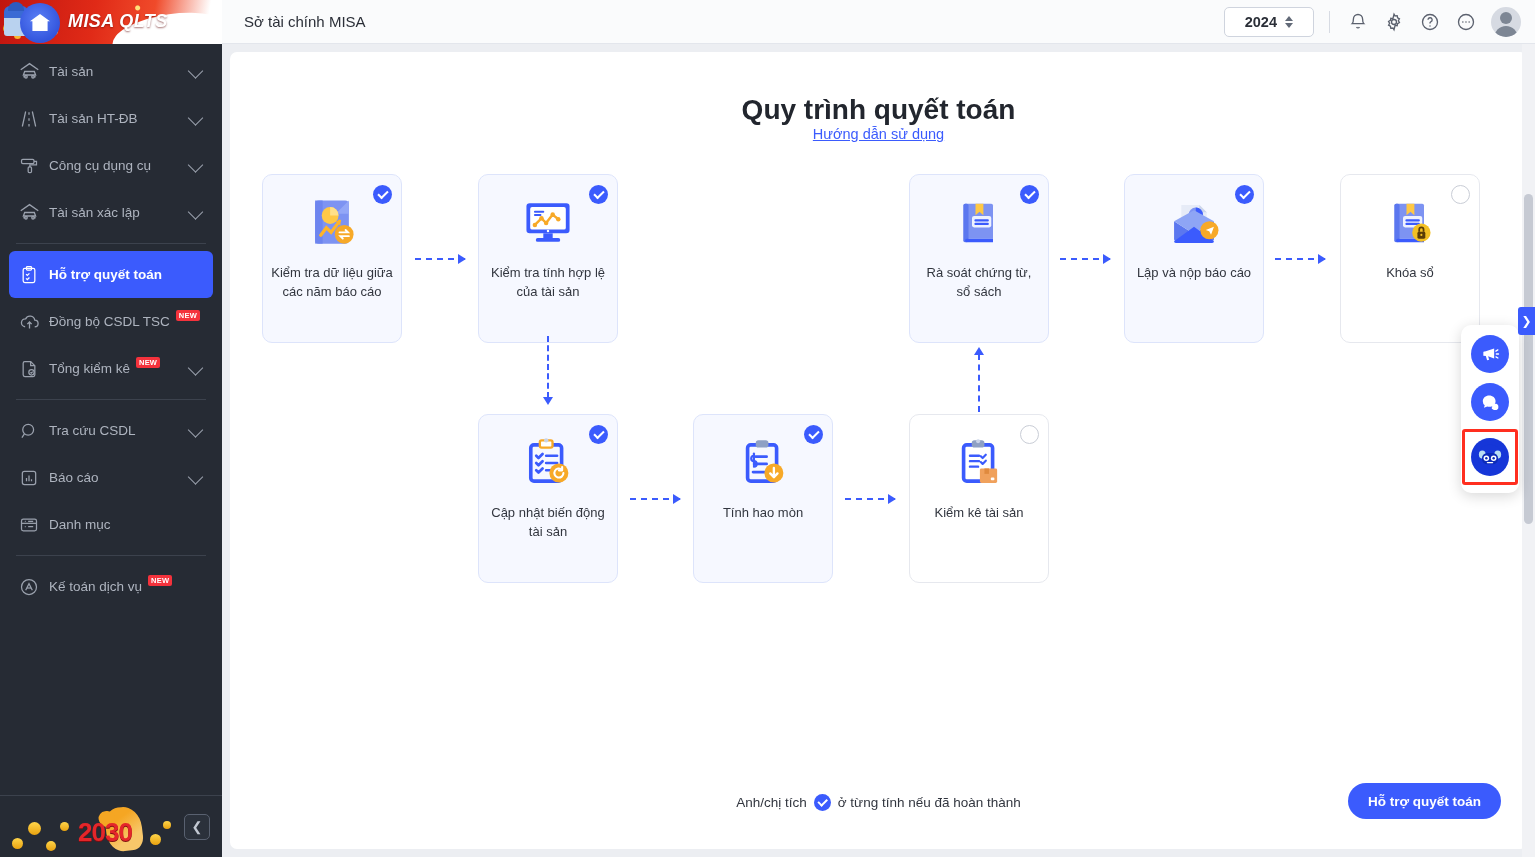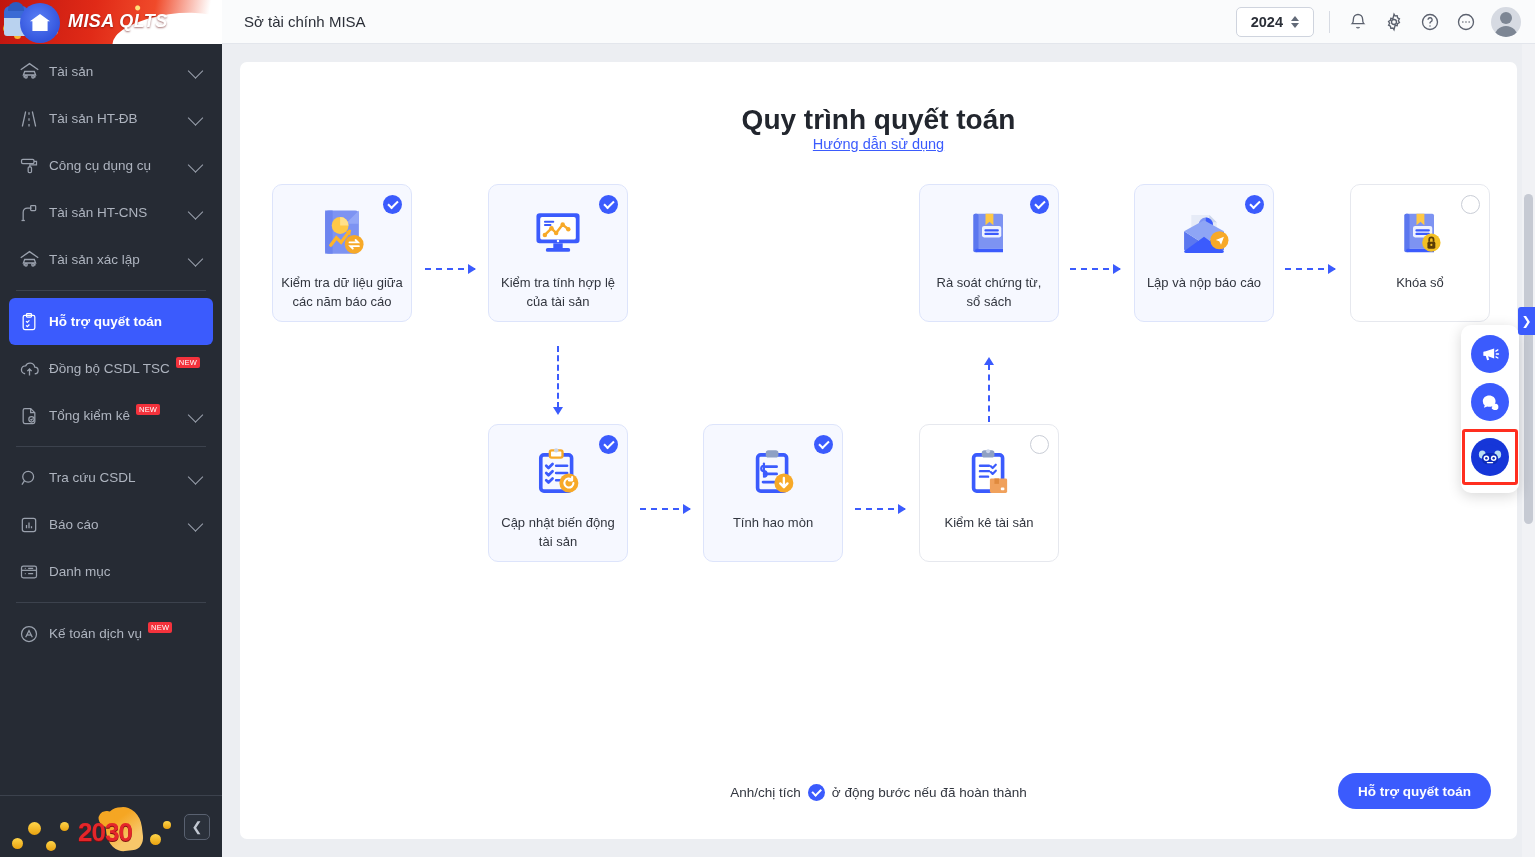--- a/index.html
+++ b/index.html
@@ -82,21 +82,21 @@
   .nav-item.active { background: #3b5bfd; color: #ffffff; font-weight: bold; }
   .nav-item.active svg { stroke: #fff; }
   .nav-item svg { stroke: #9aa1ad; fill: none; stroke-width: 1.5; }
   .chev {
     position: absolute; right: 12px; top: 50%; transform: translateY(-50%);
     width: 11px; height: 11px; border-right: 1.7px solid #9aa1ad;
     border-bottom: 1.7px solid #9aa1ad; transform: translateY(-60%) rotate(45deg);
   }
   .badge-new {
     display: inline-block; margin-left: 6px; background: #f4323c; color: #fff;
-    font-size: 7.5px; font-weight: normal; padding: 1px 3px; border-radius: 2px;
+    font-size: 7.5px; font-weight: bold; padding: 1px 3px; border-radius: 2px;
     position: relative; top: -6px; letter-spacing: .2px;
   }
   .nav-sep { height: 1px; background: #3c424d; margin: 7px 16px; }
 
   .sidebar-footer {
     flex: 0 0 62px; position: relative; border-top: 1px solid #3c424d;
     overflow: hidden;
   }
   .tet-art { position: absolute; left: 0; bottom: 0; width: 190px; height: 60px; }
   .tet-art .coin { position: absolute; border-radius: 50%; background: linear-gradient(#ffd54a, #e8a210); }
@@ -133,54 +133,54 @@
   .main { flex: 1 1 auto; height: 857px; display: flex; flex-direction: column; min-width: 0; }
   .topbar {
     height: 44px; background: #fafbfc; border-bottom: 1px solid #e3e6ec;
     display: flex; align-items: center; padding: 0 14px 0 22px; flex: 0 0 44px;
   }
   .topbar-title { font-size: 15px; color: #2b2f38; }
   .topbar-right { margin-left: auto; display: flex; align-items: center; gap: 10px; }
   .year-select {
     display: flex; align-items: center; gap: 8px;
     border: 1px solid #cfd4de; border-radius: 5px;
-    height: 30px; padding: 0 14px; background: #fff; cursor: pointer;
+    height: 30px; padding: 0 20px; background: #fff; cursor: pointer;
   }
   .year-select .yv { font-size: 14.5px; font-weight: bold; color: #2b2f38; }
   .spin { display: flex; flex-direction: column; gap: 2px; }
   .spin i { width: 0; height: 0; border-left: 4px solid transparent; border-right: 4px solid transparent; }
   .spin i:first-child { border-bottom: 5px solid #626a78; }
   .spin i:last-child { border-top: 5px solid #626a78; }
   .divider-v { width: 1px; height: 22px; background: #d7dbe3; margin: 0 5px; }
   .ticon { width: 26px; height: 26px; display: flex; align-items: center; justify-content: center; cursor: pointer; }
   .avatar {
     width: 30px; height: 30px; border-radius: 50%; background: #d6dae2;
     overflow: hidden; position: relative; cursor: pointer; margin-left: 2px;
   }
   .avatar:before { content:""; position:absolute; left:9px; top:5px; width:12px;height:12px;border-radius:50%;background:#7d8694;}
   .avatar:after { content:""; position:absolute; left:3px; top:19px; width:24px;height:16px;border-radius:12px 12px 0 0;background:#7d8694;}
 
-  .content-wrap { flex: 1 1 auto; padding: 18px; min-height: 0; }
+  .content-wrap { flex: 1 1 auto; padding: 8px; min-height: 0; }
   .panel {
     width: 100%; height: 100%; background: #fff; border-radius: 7px;
     position: relative; overflow: hidden;
   }
   .page-title {
     text-align: center; margin-top: 42px;
     font-size: 28px; font-weight: bold; color: #22262e;
   }
   .guide-link {
     display: block; text-align: center; 
     color: #3b5bfd; font-size: 14.5px; text-decoration: underline; cursor: pointer;
   }
 
   
   .flow { position: relative; width: 100%; height: 470px; margin-top: 24px; }
   .card {
-    position: absolute; width: 140px; height: 138px;
+    position: absolute; width: 140px; height: 169px;
     background: #f6f8ff; border: 1px solid #dde4fb; border-radius: 10px;
     cursor: pointer;
   }
   .card.pending { background: #ffffff; border: 1px solid #e6e8ee; }
   .card .art { position: absolute; left: 0; right: 0; top: 17px; height: 62px; display: flex; align-items: center; justify-content: center; }
   .card .cap {
     position: absolute; left: 8px; right: 8px; top: 88px;
     text-align: center; font-size: 13px; color: #32363f; line-height: 19px;
   }
   .check {
@@ -323,31 +323,20 @@
           <svg width="20" height="20" viewBox="0 0 24 24">
               <rect x="3" y="4" width="15" height="5" rx="1.6"></rect>
               <path d="M18 6.5h3v4h-8v3"></path>
               <rect x="11" y="13" width="4" height="7" rx="1.4"></rect>
             </svg>
         </span>
         <span class="lbl">Công cụ dụng cụ</span>
         <span class="chev"></span>
       </div>
 
-      <div class="nav-item">
-        <span class="ico">
-          <svg width="20" height="20" viewBox="0 0 24 24">
-              <path d="M5 21V11a5 5 0 0 1 5-5h5"></path>
-              <rect x="14" y="3" width="6" height="6" rx="1"></rect>
-              <path d="M3 21h4"></path>
-            </svg>
-        </span>
-        <span class="lbl">Tài sản HT-CNS</span>
-        <span class="chev"></span>
-      </div>
 
       <div class="nav-item">
         <span class="ico">
           <svg width="21" height="21" viewBox="0 0 24 24">
               <path d="M2 10L12 3l10 7"></path>
               <path d="M5 18h2M17 18h2"></path>
               <path d="M5 16h14l-1.5-4h-11z"></path>
               <circle cx="8" cy="18" r="1.4"></circle>
               <circle cx="16" cy="18" r="1.4"></circle>
             </svg>
@@ -687,21 +676,21 @@
               </svg>
             </div>
             <div class="cap">Khóa sổ</div>
           </div>
 
         </div>
 
         <div class="legend">
           <span>Anh/chị tích</span>
           <span class="mini-check"></span>
-          <span>ở động bước nếu đã hoàn thành</span>
+          <span>ở từng tính nếu đã hoàn thành</span>
         </div>
 
         <button class="cta">Hỗ trợ quyết toán</button>
 
       </section>
     </div>
   </div>
 
   <div class="scrollbar-v">
     <div class="thumb"></div>

